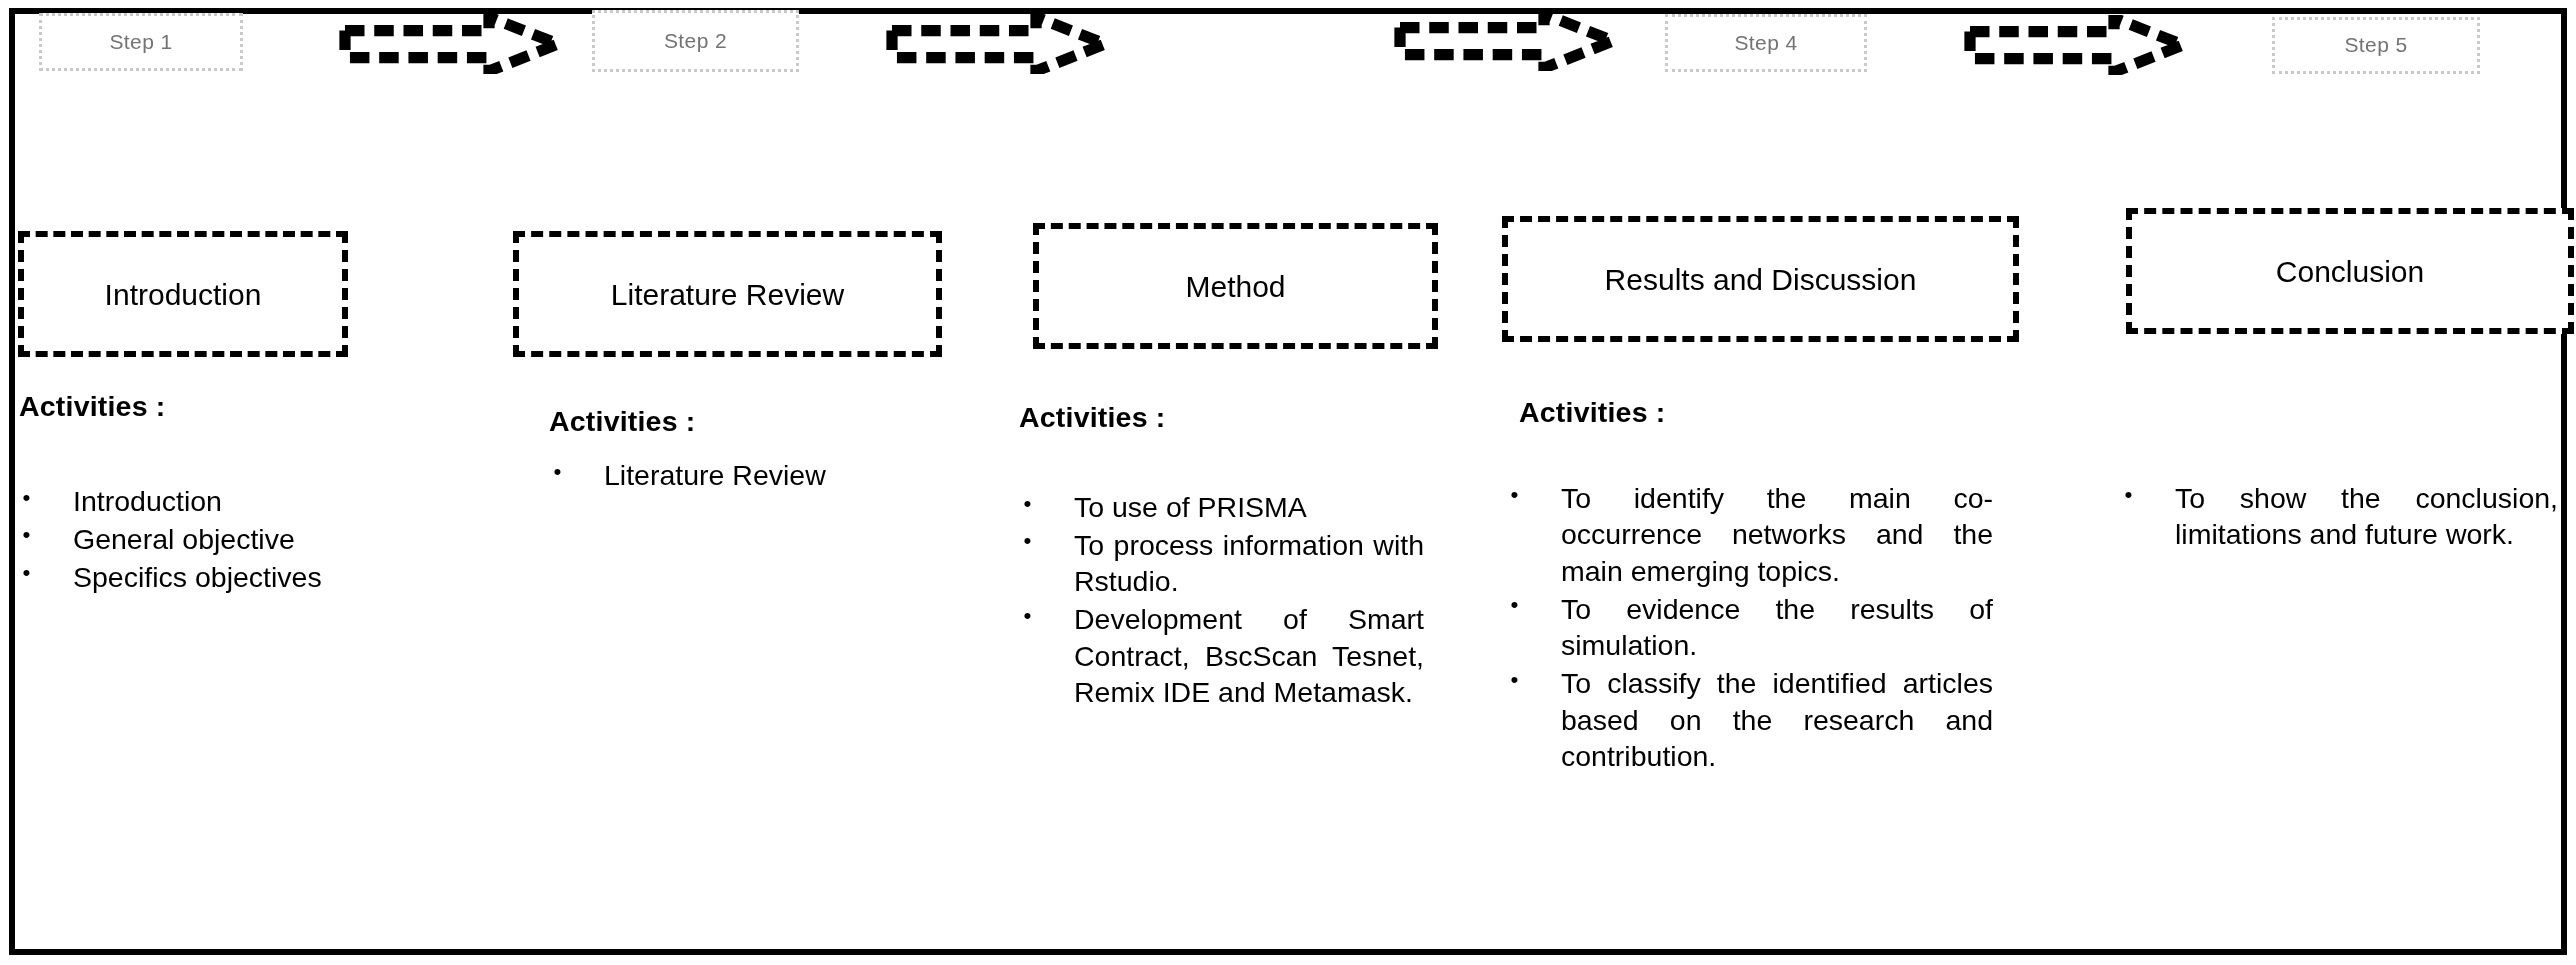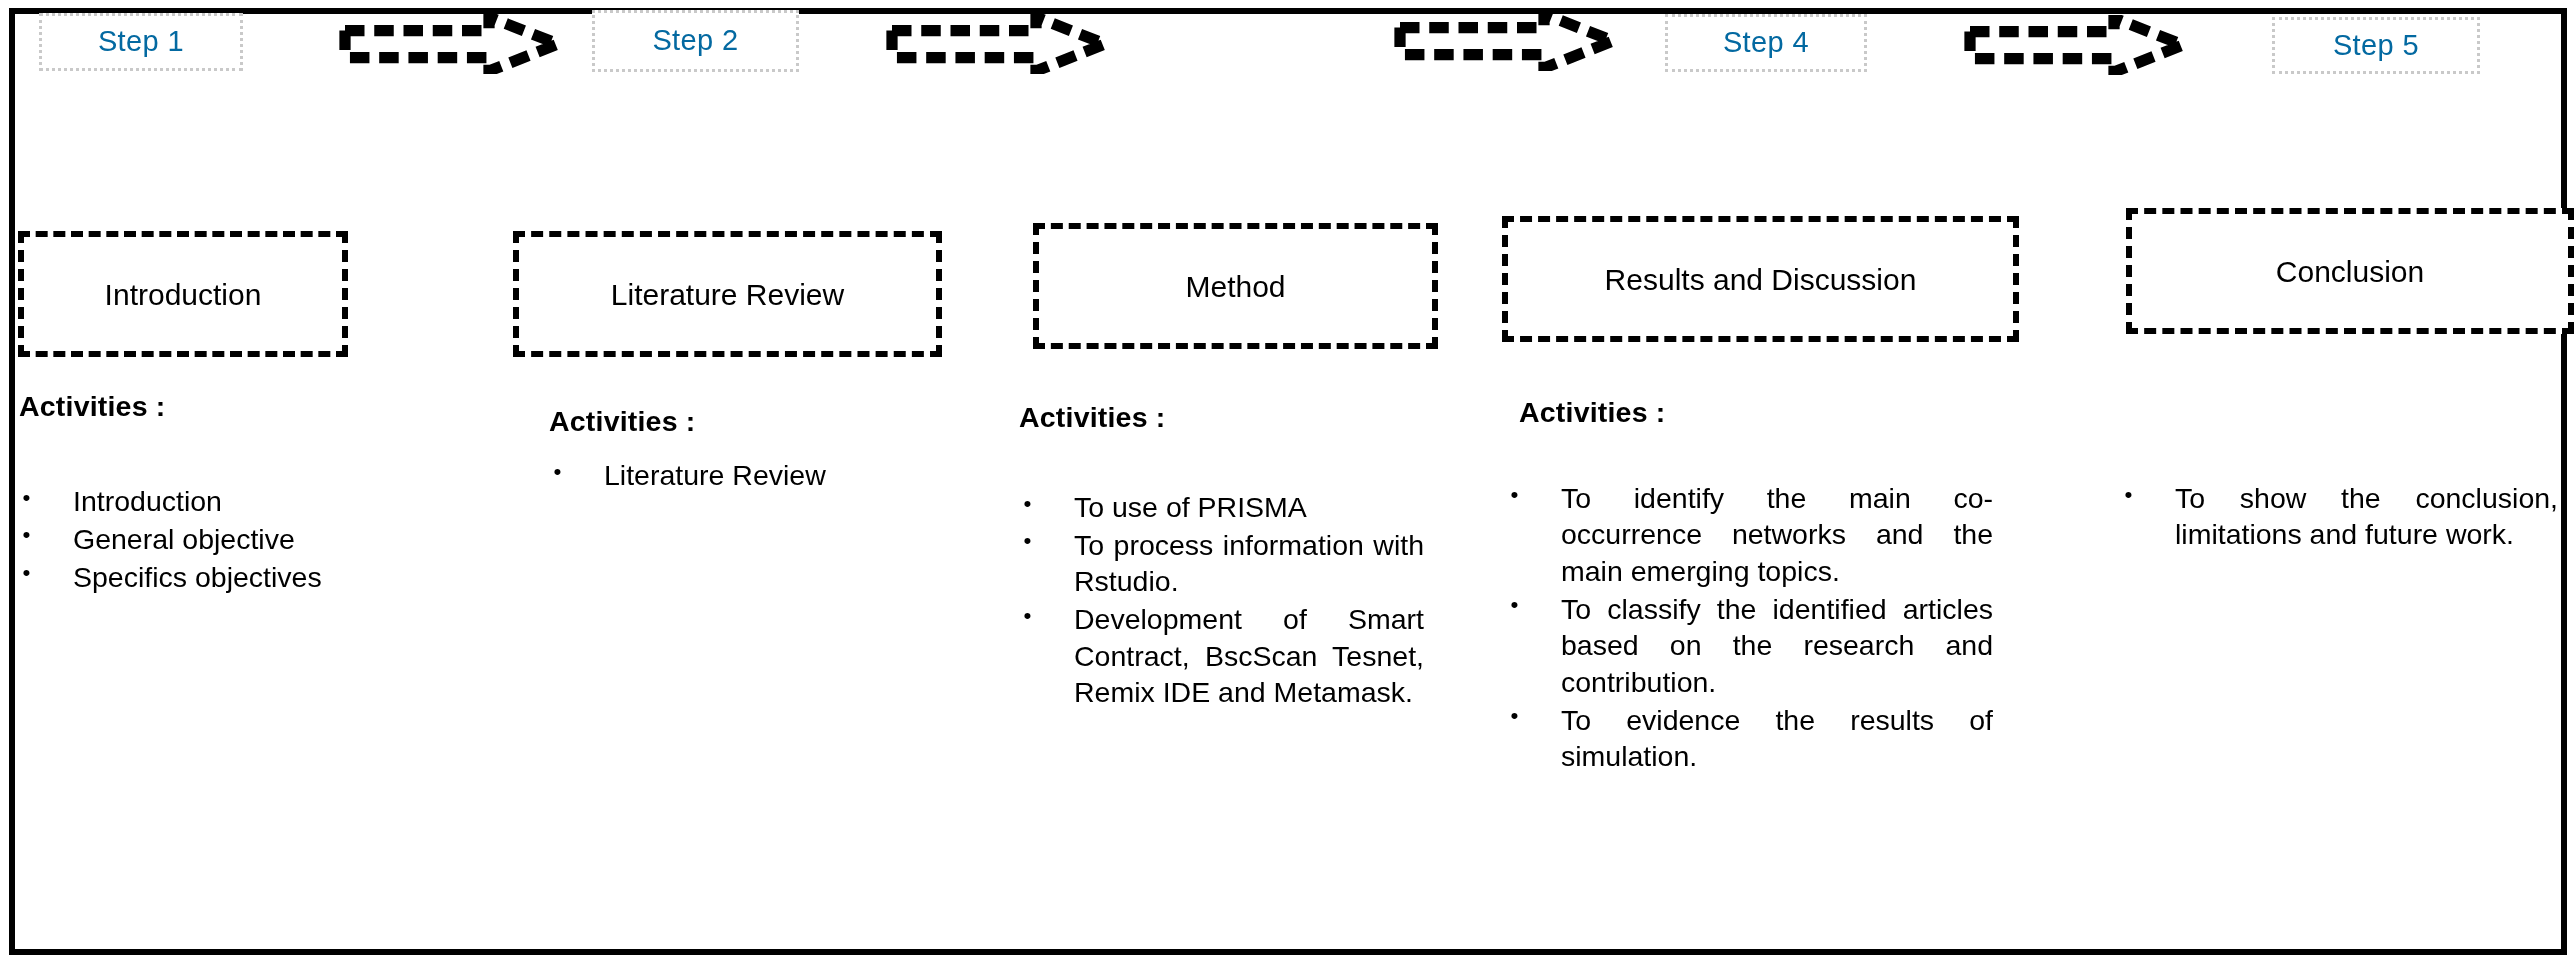--- a/index.html
+++ b/index.html
@@ -44,22 +44,22 @@
   .step-box {
     position: absolute;
     border: 3px dotted #c9c9c9;
     box-sizing: border-box;
     background: #ffffff;
     display: flex;
     align-items: center;
     justify-content: center;
   }
   .step-box .step-label {
-    font-size: 29px;
-    color: #0369a1;
+    font-size: 21px;
+    color: #737373;
     letter-spacing: 0.4px;
     white-space: nowrap;
   }
 
   
   .step-arrow {
     position: absolute;
   }
   .step-arrow svg {
     display: block;
@@ -245,24 +245,24 @@
       <span class="section-label">Results and Discussion</span>
     </div>
 
     <div class="activities-heading" style="left:1519px; top:396px;">Activities :</div>
 
     <ul class="bullet-list" style="left:1506px; top:480px; width:487px;">
       <li class="bullet-item">
         <span>To identify the main co-occurrence networks and the main emerging topics.</span>
       </li>
       <li class="bullet-item">
+        <span>To evidence the results of simulation.</span>
+      </li>
+      <li class="bullet-item">
         <span>To classify the identified articles based on the research and contribution.</span>
-      </li>
-      <li class="bullet-item">
-        <span>To evidence the results of simulation.</span>
       </li>
     </ul>
   </div>
 
   <div class="column" style="left:0px; top:0px; width:2576px; height:965px;">
 
     <div class="section-box" style="left:2126px; top:208px; width:448px; height:126px;">
       <span class="section-label">Conclusion</span>
     </div>
 

